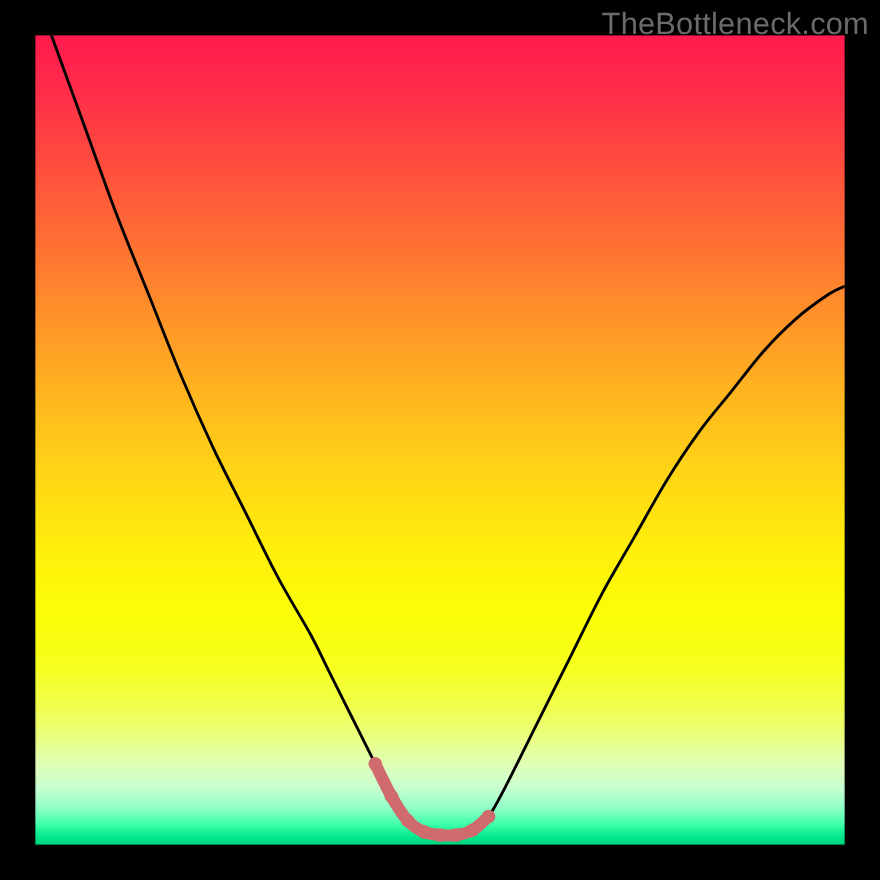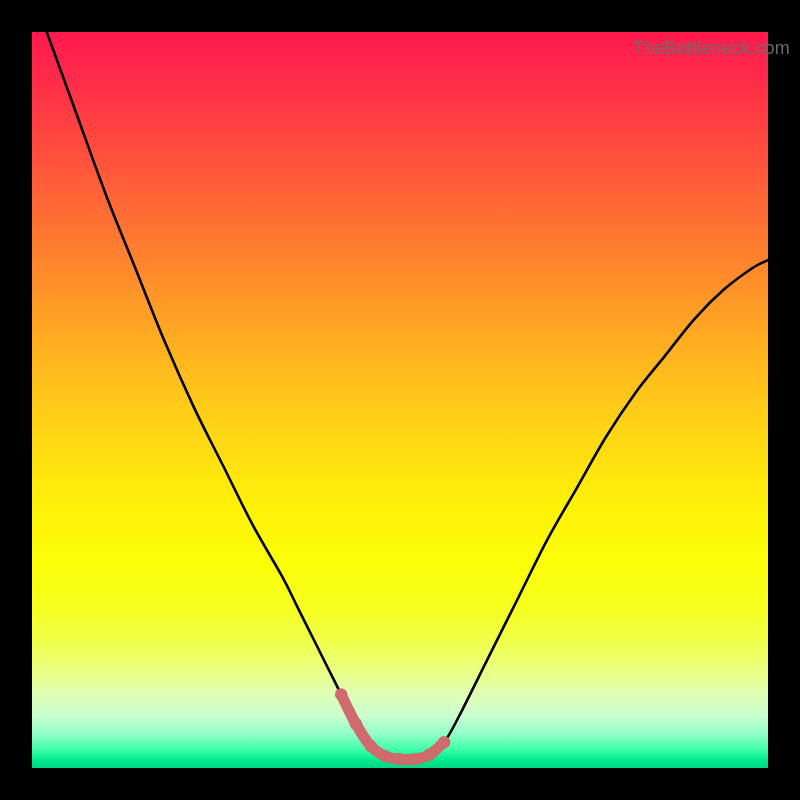--- a/index.html
+++ b/index.html
@@ -57,25 +57,24 @@
     inset: 0;
     width: 100%;
     height: 100%;
     display: block;
   }
   .watermark {
     position: absolute;
     top: 6px;
     right: 10px;
     color: #6b6b6b;
-    font-size: 18px;
+    font-size: 28px;
     letter-spacing: 0.2px;
     user-select: none;
     pointer-events: none;
-    margin-top: 32px;
   }
 </style>
 </head>
 <body>
 
 <div class="stage">
 
   <div class="plot">
     <div class="gradient"></div>
 

